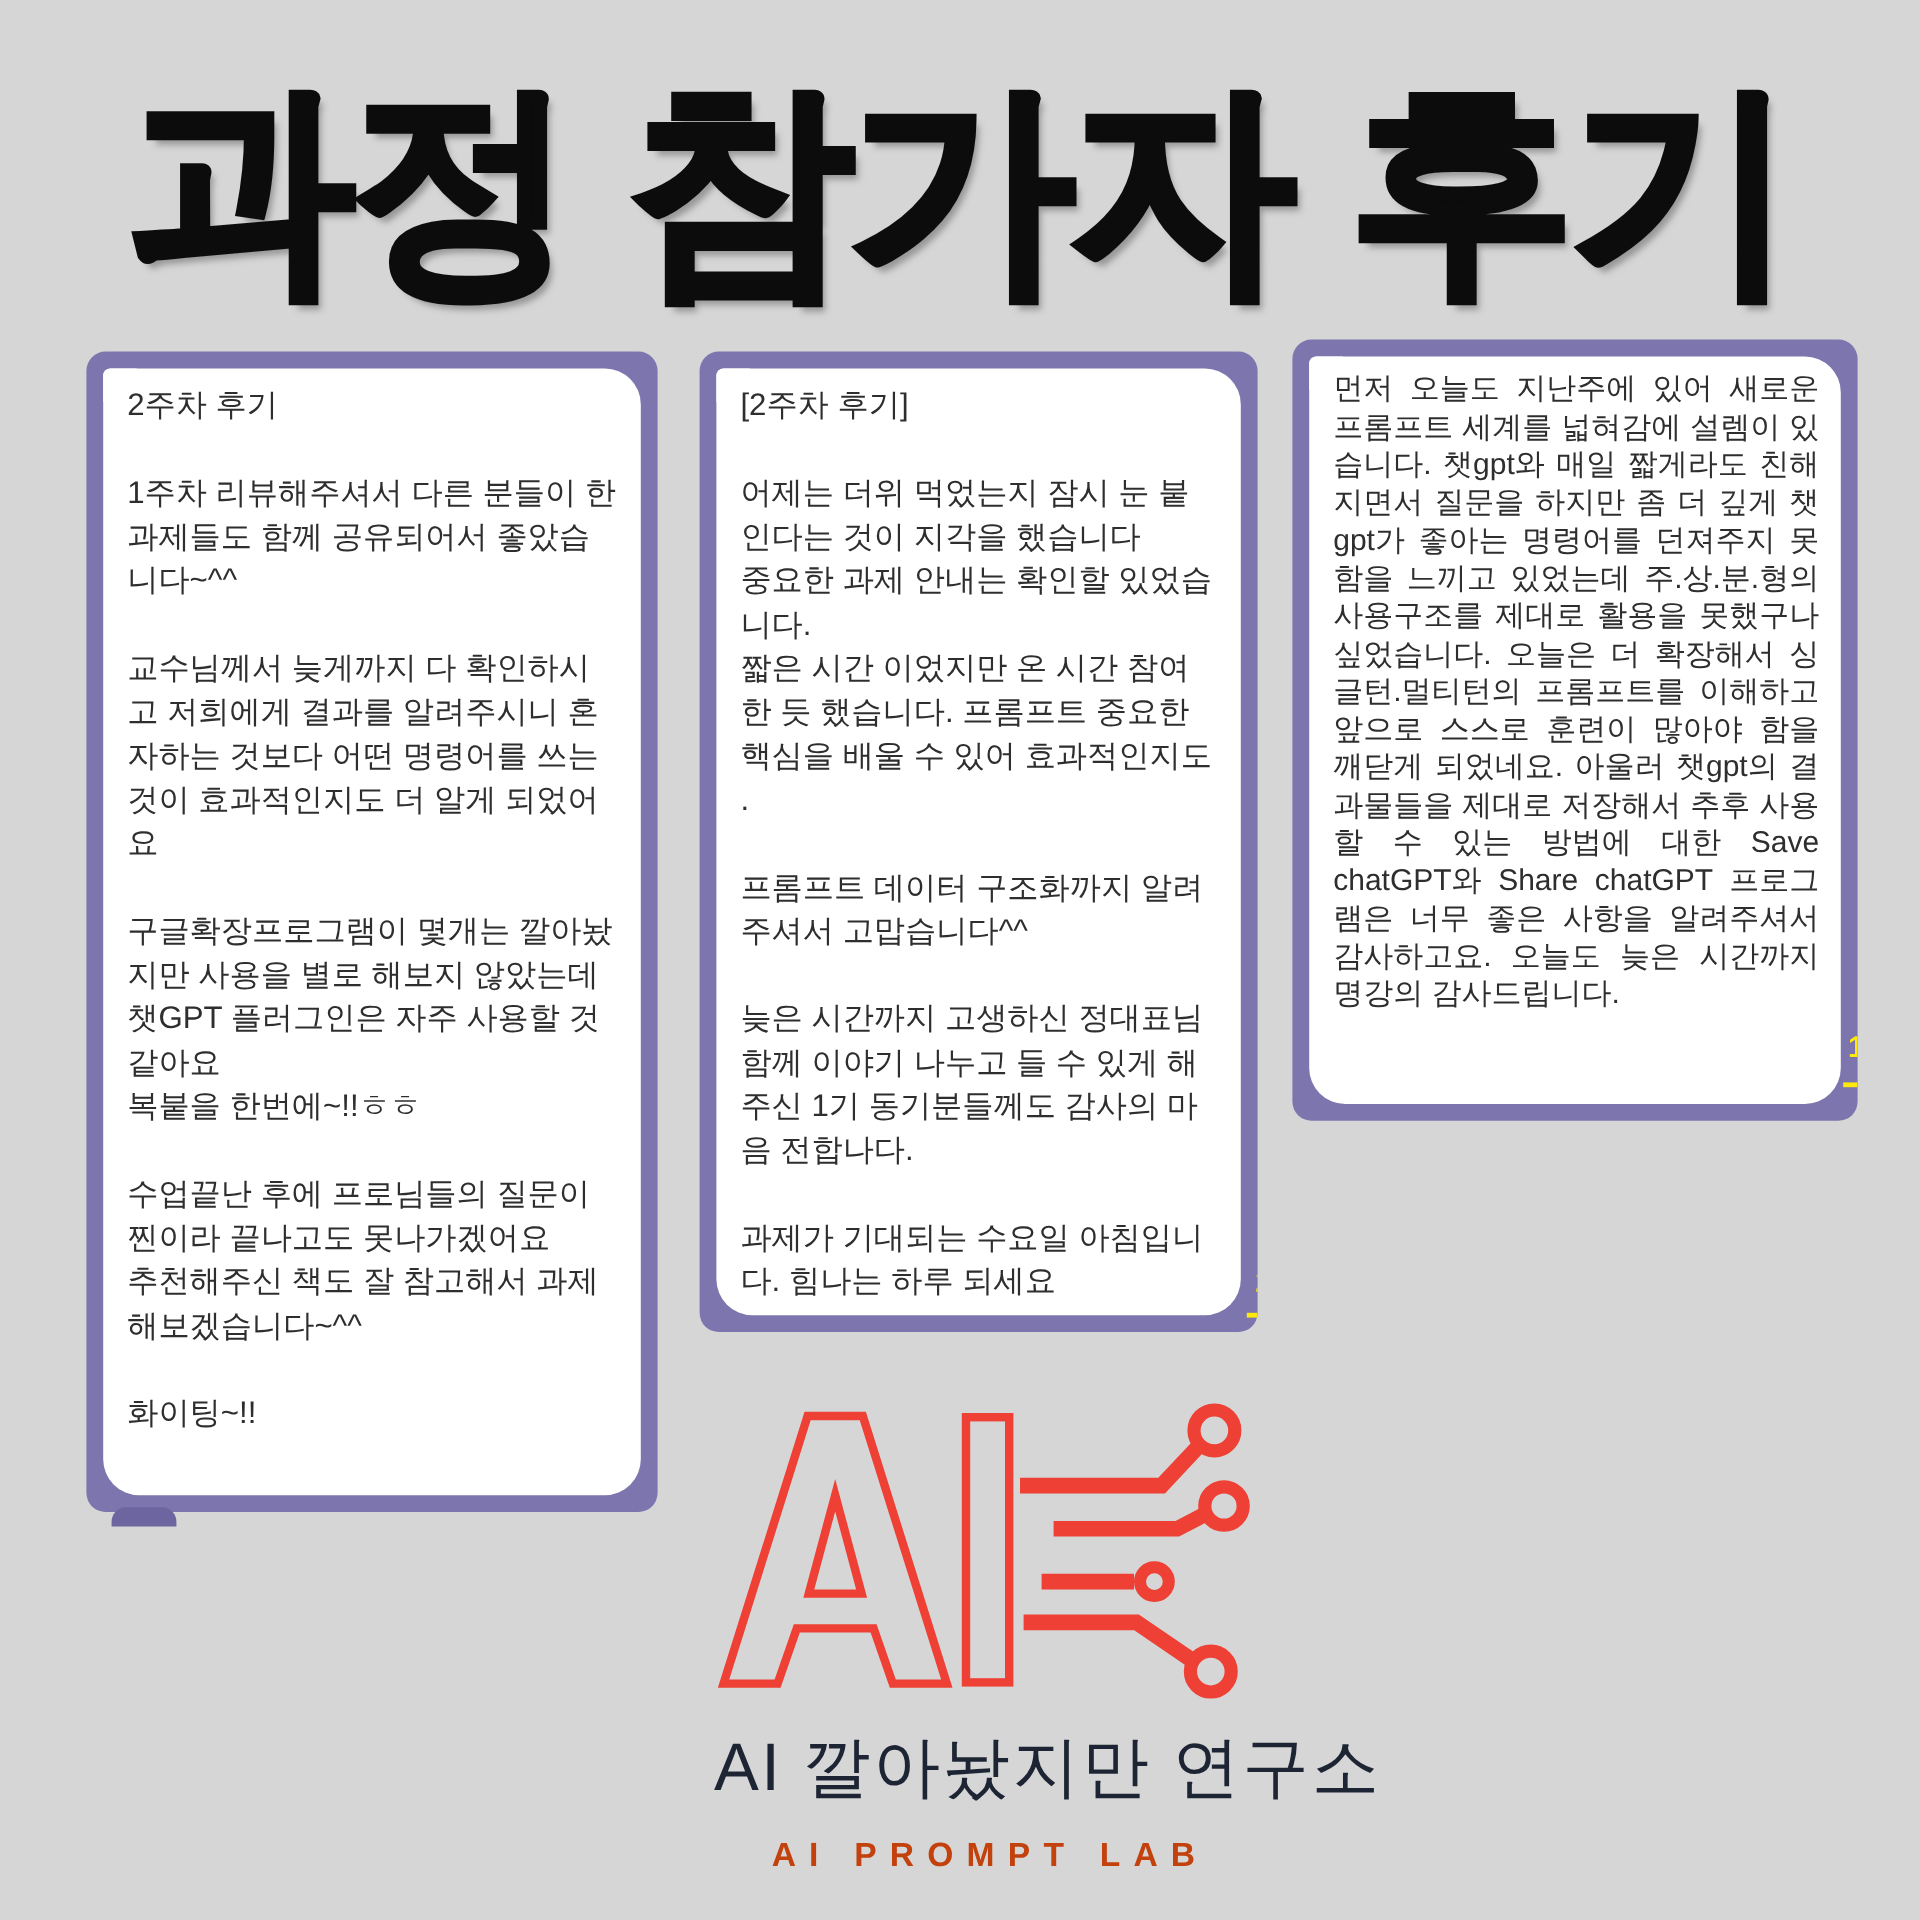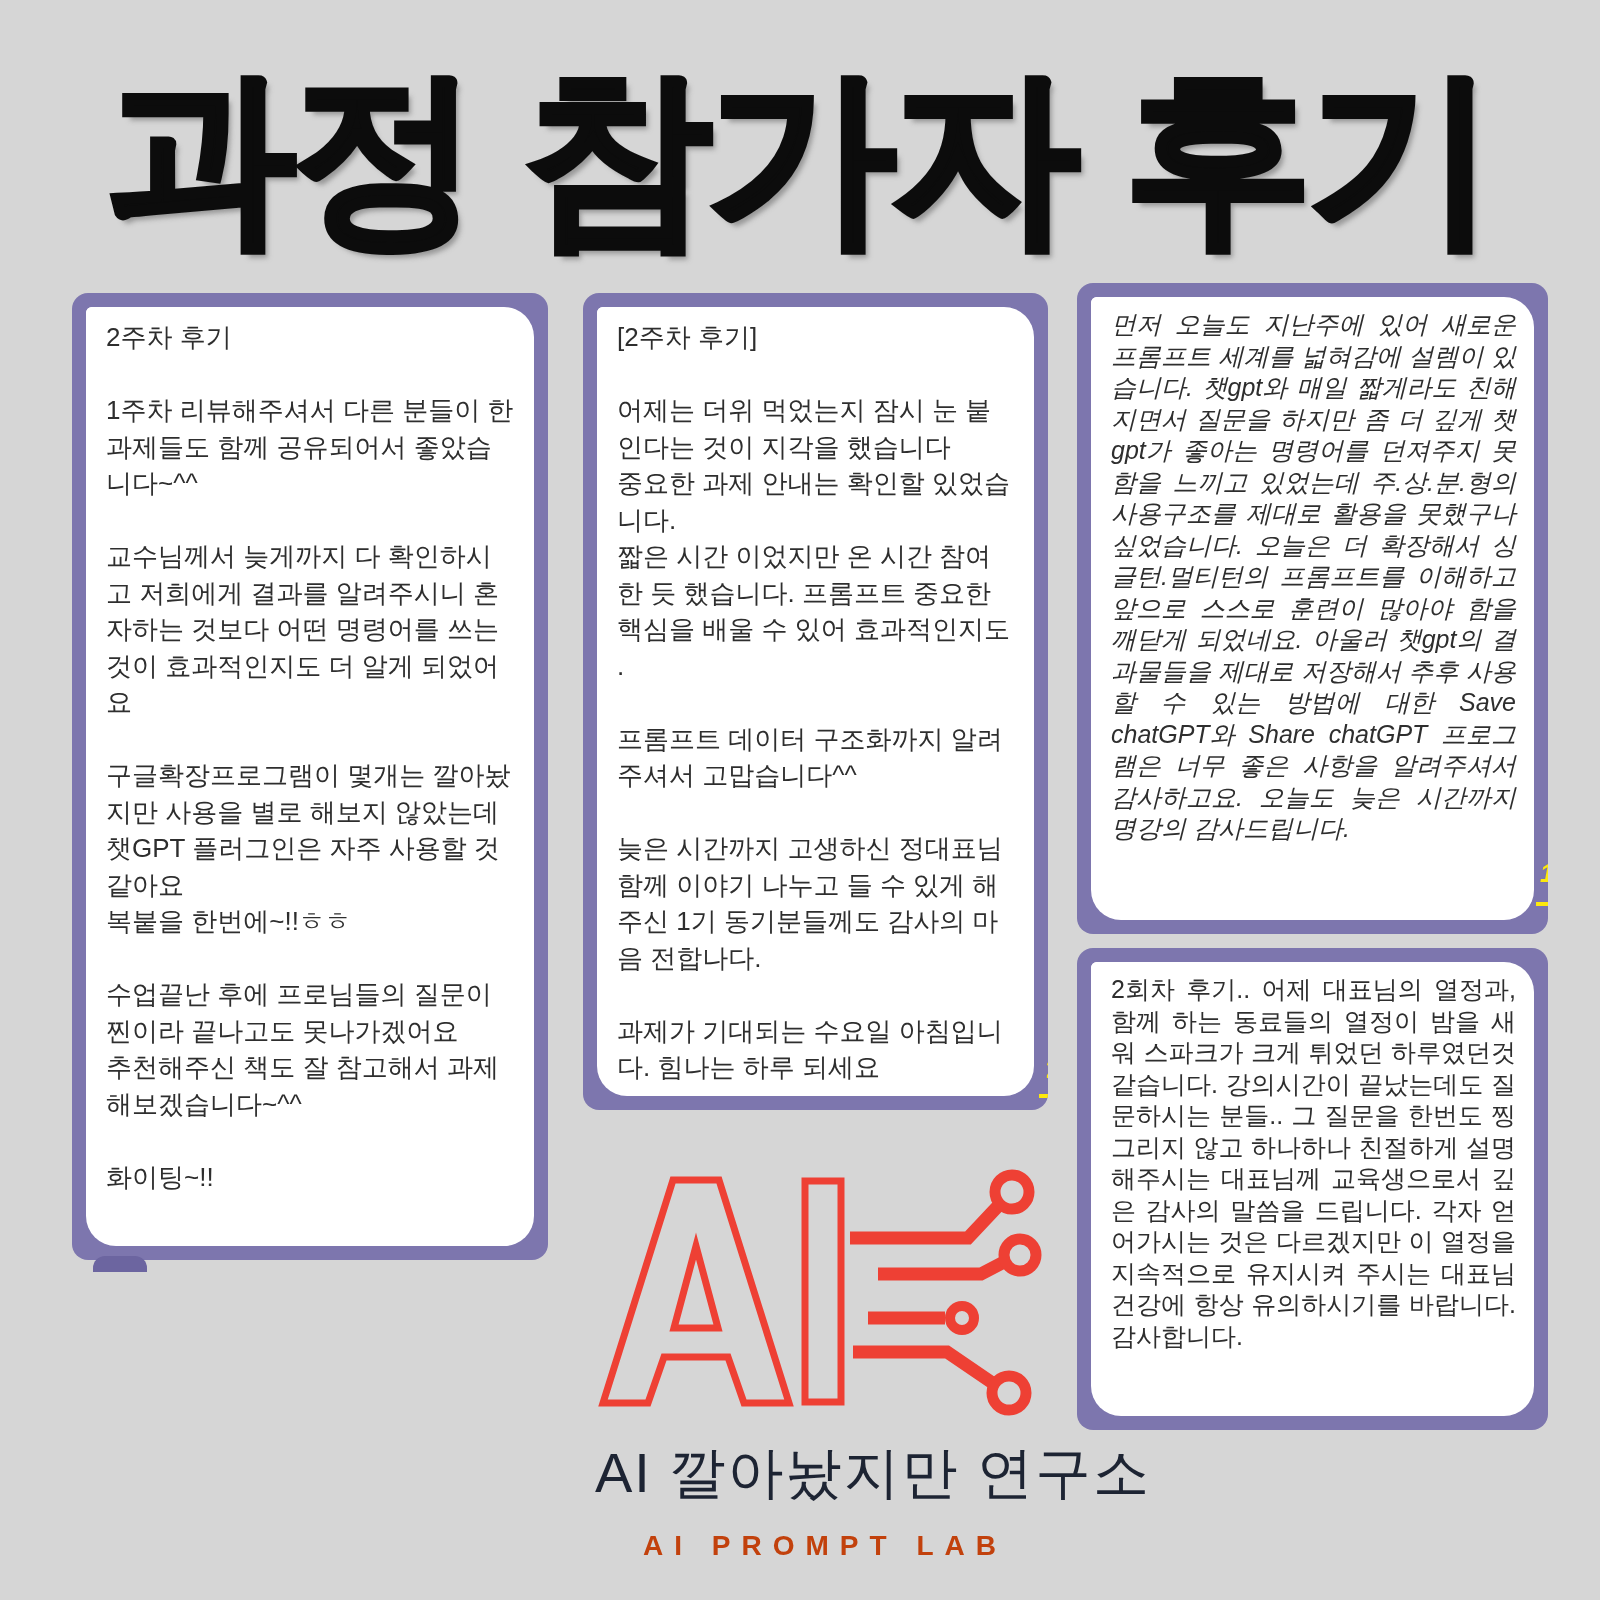--- a/index.html
+++ b/index.html
@@ -50,21 +50,21 @@
     position:absolute;left:20px;right:18px;top:12px;
     color:#2e2e2e;
     white-space:pre-line;
     word-break:break-word;
   }
   .t-large{font-size:26px;line-height:36.5px;}
   .t-small{font-size:25px;line-height:31.5px;text-align:justify;}
 
   #card-1{left:72px;top:293px;width:476px;height:967px;}
   #card-2{left:583px;top:293px;width:465px;height:817px;}
-  #card-3{left:1077px;top:283px;width:471px;height:651px;font-style:italic;}
+  #card-3{left:1077px;top:283px;width:471px;height:651px;}
   #card-4{left:1077px;top:948px;width:471px;height:482px;}
 
   .unread{
     position:absolute;
     color:#fde90c;
     font-weight:bold;
     font-size:25px;
     text-shadow:0 0 1px rgba(0,0,0,.15);
   }
   #card-3 .unread{right:-6px;bottom:46px;}
@@ -144,25 +144,20 @@
   </div>
 
   <div class="frame" id="card-3">
     <div class="bubble">
       <div class="bubble-text t-small">먼저 오늘도 지난주에 있어 새로운 프롬프트 세계를 넓혀감에 설렘이 있습니다. 챗gpt와 매일 짧게라도 친해지면서 질문을 하지만 좀 더 깊게 챗gpt가 좋아는 명령어를 던져주지 못함을 느끼고 있었는데 주.상.분.형의 사용구조를 제대로 활용을 못했구나 싶었습니다. 오늘은 더 확장해서 싱글턴.멀티턴의 프롬프트를 이해하고 앞으로 스스로 훈련이 많아야 함을 깨닫게 되었네요. 아울러 챗gpt의 결과물들을 제대로 저장해서 추후 사용할 수 있는 방법에 대한 Save chatGPT와 Share chatGPT 프로그램은 너무 좋은 사항을 알려주셔서 감사하고요. 오늘도 늦은 시간까지 명강의 감사드립니다.</div>
     </div>
     <span class="unread">1</span>
     <span class="unread-dash"></span>
   </div>
 
-  <div class="frame" id="card-4">
-    <div class="bubble">
-      <div class="bubble-text t-small">2회차 후기.. 어제 대표님의 열정과, 함께 하는 동료들의 열정이 밤을 새워 스파크가 크게 튀었던 하루였던것 같습니다. 강의시간이 끝났는데도 질문하시는 분들.. 그 질문을 한번도 찡그리지 않고 하나하나 친절하게 설명해주시는 대표님께 교육생으로서 깊은 감사의 말씀을 드립니다.  각자 얻어가시는 것은 다르겠지만 이 열정을 지속적으로 유지시켜 주시는 대표님 건강에 항상 유의하시기를 바랍니다. 감사합니다.</div>
-    </div>
-  </div>
 
   <div class="peek"></div>
 
   <div class="logo">
     <svg class="logo-mark" width="460" height="272" viewBox="0 0 460 272">
       <g fill="none" stroke="#ee4034">
 
         <path stroke-width="7" d="M 8 243 L 78 20 L 124 20 L 194 243 L 149 243 L 133 197 L 69 197 L 53 243 Z"></path>
         <path stroke-width="7" d="M 79 168 L 101 86 L 123 168 Z"></path>
 

